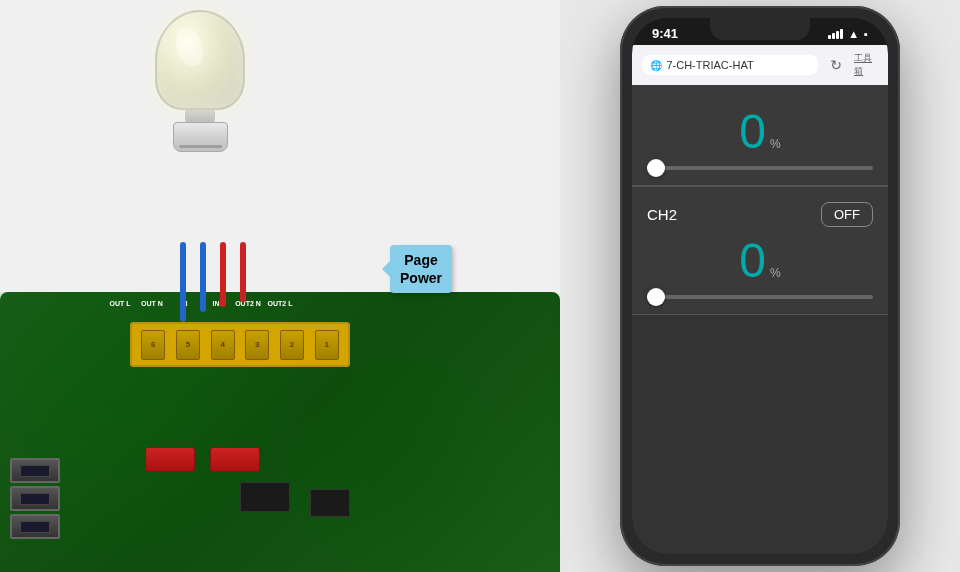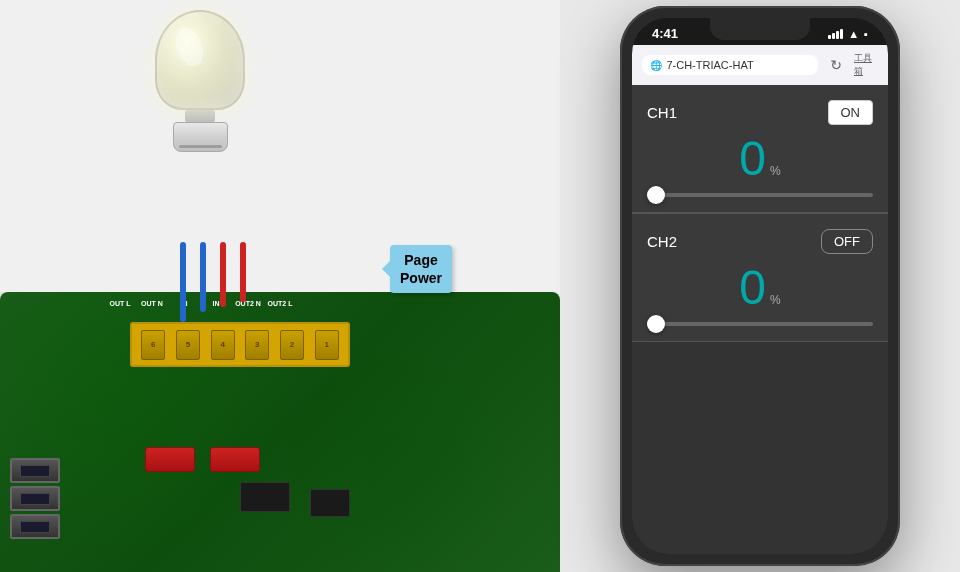--- a/index.html
+++ b/index.html
@@ -515,21 +515,21 @@
   </div>
 
 </div>
 
 <div class="phone-section">
   <div class="phone-mockup">
     <div class="notch"></div>
     <div class="phone-screen">
 
       <div class="status-bar">
-        <span class="status-time">4:41</span>
+        <span class="status-time">9:41</span>
         <div class="status-icons">
           <div class="signal-bars">
             <div class="bar" style="height:4px;"></div>
             <div class="bar" style="height:6px;"></div>
             <div class="bar" style="height:8px;"></div>
             <div class="bar" style="height:10px;"></div>
           </div>
           <span class="wifi-icon">▲</span>
           <span class="battery-icon">▪</span>
         </div>
@@ -541,24 +541,20 @@
           <span>7-CH-TRIAC-HAT</span>
         </div>
         <div class="browser-btn">↻</div>
         <div class="browser-btn" style="font-size:9px;text-decoration:underline;">工具箱</div>
       </div>
 
       <div class="webpage">
 
 
         <div class="channel-section">
-          <div class="channel-header">
-            <span class="channel-label">CH1</span>
-            <button class="toggle-btn-on">ON</button>
-          </div>
           <div class="value-display">
             <span class="value-number">0</span>
             <span class="value-unit">%</span>
           </div>
           <div class="slider-container">
             <div class="slider-track">
               <div class="slider-fill"></div>
               <div class="slider-thumb"></div>
             </div>
           </div>

